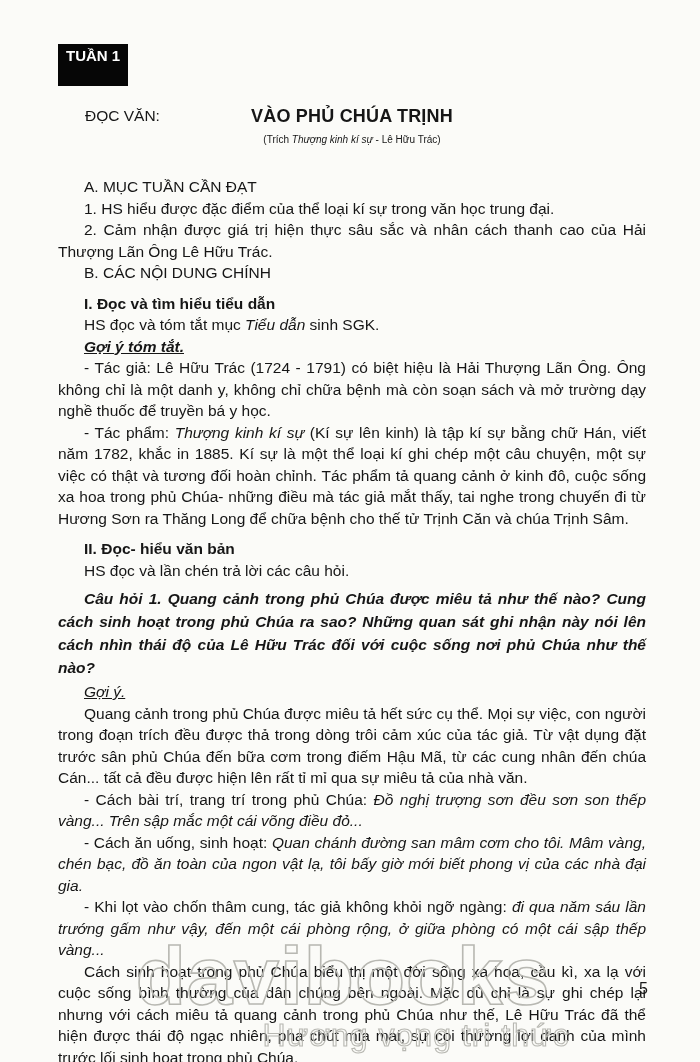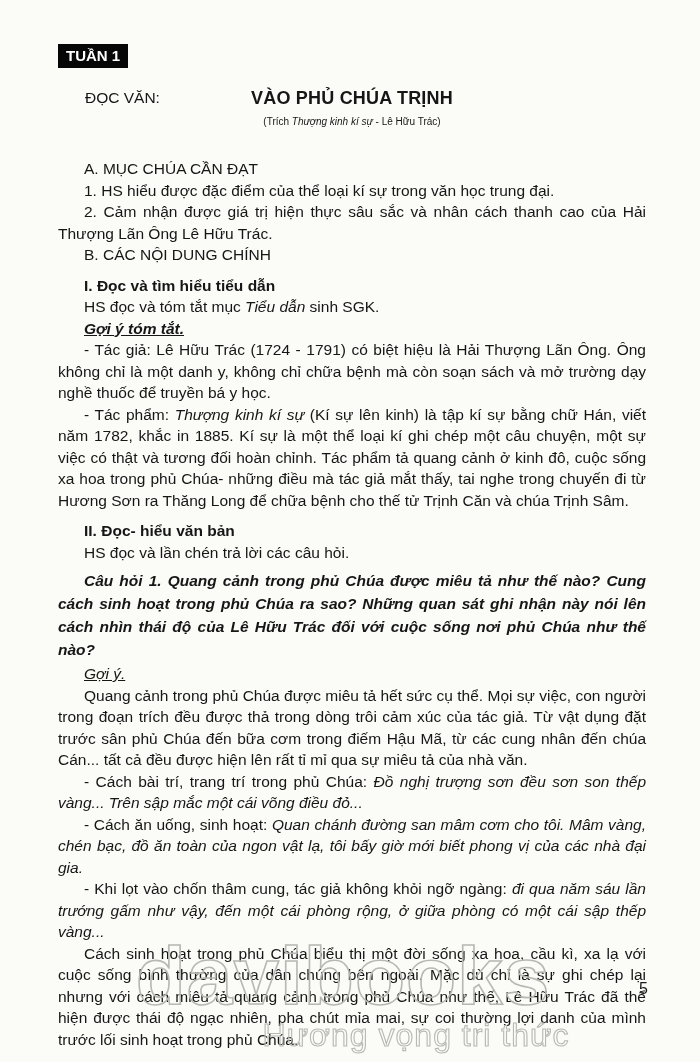--- a/index.html
+++ b/index.html
@@ -7,21 +7,21 @@
     width:700px;height:1062px;
     background:#fbfbf8;
     font-family:"Liberation Sans","DejaVu Sans",sans-serif;
     color:#161616;
     position:relative;
     overflow:hidden;
   }
   .page{position:absolute;top:44px;left:58px;width:588px;}
   .badge{
     display:inline-block;background:#060606;color:#fff;
-    font-weight:700;font-size:15px;padding:3px 8px 4px;margin-bottom:4px;
+    font-weight:700;font-size:15px;padding:3px 8px 22px;margin-bottom:4px;
   }
   .title-row{position:relative;height:23px;margin-top:16px;}
   .kicker{position:absolute;left:27px;top:1px;font-size:15.5px;}
   .title{margin:0;text-align:center;font-size:18px;font-weight:700;letter-spacing:.2px;}
   .subtitle{text-align:center;font-size:10px;margin-top:5px;}
   p{margin:0;font-size:15.5px;line-height:21.5px;}
   .ind{text-indent:26px;}
   .just{text-align:justify;}
   .i{font-style:italic;}
   .bi{font-weight:700;font-style:italic;}
@@ -53,21 +53,21 @@
 
   <div class="badge">TUẦN 1</div>
 
   <div class="title-row">
     <span class="kicker">ĐỌC VĂN:</span>
     <h1 class="title">VÀO PHỦ CHÚA TRỊNH</h1>
   </div>
 
   <div class="subtitle"><span>(Trích </span><span class="i">Thượng kinh kí sự</span><span> - Lê Hữu Trác)</span></div>
 
-  <p class="ind top-gap">A. MỤC CHÚA CẦN ĐẠT</p>
+  <p class="ind top-gap">A. MỤC TUẦN CẦN ĐẠT</p>
   <p class="just ind">1. HS hiểu được đặc điểm của thể loại kí sự trong văn học trung đại.</p>
   <p class="just ind">2. Cảm nhận được giá trị hiện thực sâu sắc và nhân cách thanh cao của Hải Thượng Lãn Ông Lê Hữu Trác.</p>
   <p class="ind">B. CÁC NỘI DUNG CHÍNH</p>
 
   <p class="ind bold sec-gap">I. Đọc và tìm hiểu tiểu dẫn</p>
   <p class="ind"><span>HS đọc và tóm tắt mục </span><span class="i">Tiểu dẫn</span><span> sinh SGK.</span></p>
   <p class="ind"><span class="bi u">Gợi ý tóm tắt.</span></p>
   <p class="just ind">- Tác giả: Lê Hữu Trác (1724 - 1791) có biệt hiệu là Hải Thượng Lãn Ông. Ông không chỉ là một danh y, không chỉ chữa bệnh mà còn soạn sách và mở trường dạy nghề thuốc để truyền bá y học.</p>
   <p class="just ind"><span>- Tác phẩm: </span><span class="i">Thượng kinh kí sự</span><span> (Kí sự lên kinh) là tập kí sự bằng chữ Hán, viết năm 1782, khắc in 1885. Kí sự là một thể loại kí ghi chép một câu chuyện, một sự việc có thật và tương đối hoàn chỉnh. Tác phẩm tả quang cảnh ở kinh đô, cuộc sống xa hoa trong phủ Chúa- những điều mà tác giả mắt thấy, tai nghe trong chuyến đi từ Hương Sơn ra Thăng Long để chữa bệnh cho thế tử Trịnh Căn và chúa Trịnh Sâm.</span></p>
 

